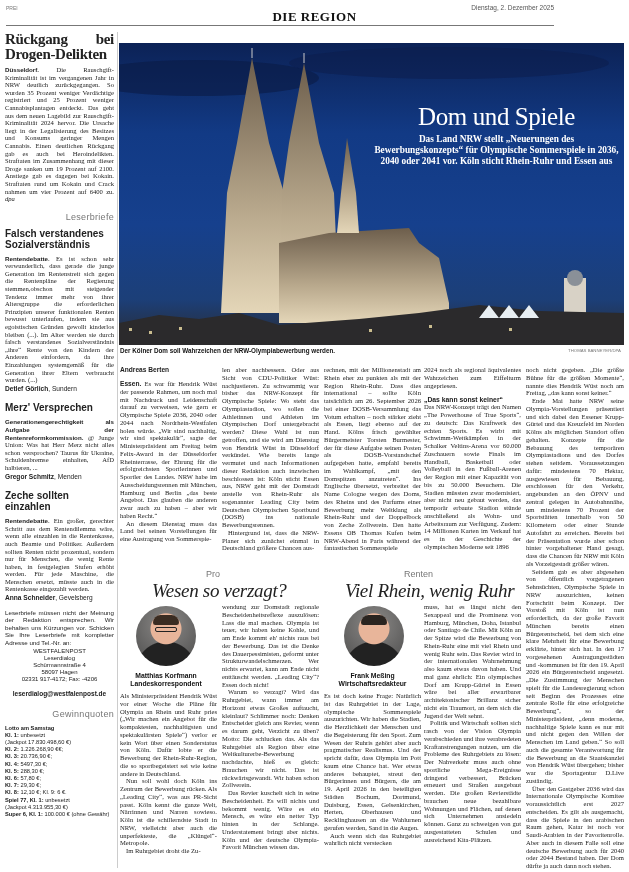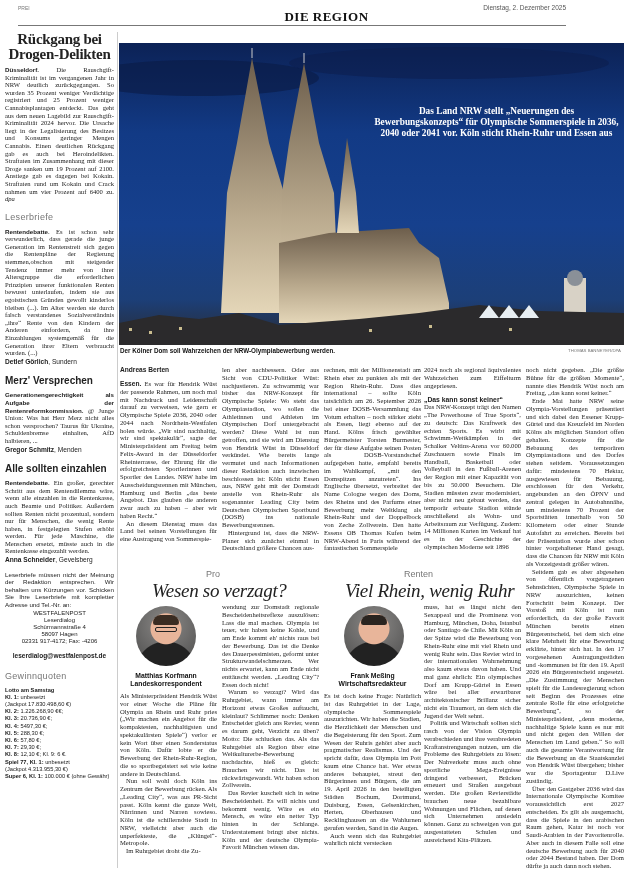--- a/index.html
+++ b/index.html
@@ -1,26 +1,26 @@
 <!DOCTYPE html>
 <html><head>
 <meta charset="utf-8">
 <style>
 *{box-sizing:border-box;margin:0;padding:0}
 body{width:629px;height:872px;background:#fff;color:#222;font-family:"Liberation Serif","DejaVu Serif",serif;overflow:hidden;position:relative}
-.hdr{position:absolute;left:12px;top:0;width:560px;height:28px}
+.hdr{position:absolute;left:0;top:0;width:560px;height:28px}
 .hdr .pg{position:absolute;left:6px;top:5px;font:5px "Liberation Sans",sans-serif;color:#777}
 .hdr .date{position:absolute;right:6px;top:4px;font:6.5px "Liberation Sans",sans-serif;color:#555}
 .hdr .sec{position:absolute;left:0;width:629px;top:9px;text-align:center;font:bold 13px "Liberation Serif",serif;letter-spacing:.5px;color:#111}
 .hdr .rule{position:absolute;left:6px;right:6px;top:25px;border-top:1px solid #777}
 
 .left{position:absolute;left:5px;top:32px;width:109px;font-size:6.6px;line-height:7.6px;text-align:justify;hyphens:auto}
-.left h1{font:bold 15px/15px "Liberation Serif",serif;text-align:center;color:#222;margin-bottom:4px;letter-spacing:-.3px}
+.left h1{font:bold 15px/15px "Liberation Serif",serif;color:#222;margin-bottom:4px;letter-spacing:-.3px}
 .left h2{font:bold 10px/11px "Liberation Sans",sans-serif;color:#222;margin:10px 0 5px;text-align:left}
-.left .sh{font:9px "Liberation Sans",sans-serif;color:#777;text-align:left;margin:9px 0 6px;letter-spacing:.3px}
+.left .sh{font:9px "Liberation Sans",sans-serif;color:#777;text-align:right;margin:9px 0 6px;letter-spacing:.3px}
 .left b.k{font-family:"Liberation Sans",sans-serif;font-weight:bold;font-size:6.2px}
 .left .sig{font-family:"Liberation Sans",sans-serif;margin-top:1px}
 .left .sig b{font-weight:bold}
 .left .addr{text-align:center;font-family:"Liberation Sans",sans-serif;font-size:6px;line-height:7.2px;margin-top:1px}
 .left .mail{text-align:center;font:bold 6.5px "Liberation Sans",sans-serif;margin-top:6px}
 .left .lotto{font-family:"Liberation Sans",sans-serif;font-size:5.7px;line-height:7.2px;text-align:left}
 .left .lotto b{font-weight:bold}
 .vline{position:absolute;left:117px;top:32px;width:0;height:836px;border-left:1px solid #ccc}
 
 .hero{position:absolute;left:119px;top:43px;width:505px;height:302px;overflow:hidden;background:linear-gradient(180deg,#0c2256 0%,#123a85 30%,#16408d 60%,#1c3f78 85%,#2a2a30 100%)}
@@ -54,30 +54,31 @@
   <div class="rule"></div>
 </div>
 
 <div class="left">
   <h1>Rückgang bei Drogen-Delikten</h1>
   <p><b class="k">Düsseldorf.</b> <span>Die Rauschgift-Kriminalität ist im vergangenen Jahr in NRW deutlich zurückgegangen. So wurden 35 Prozent weniger Verdächtige registriert und 25 Prozent weniger Cannabisplantagen entdeckt. Das geht aus dem neuen Lagebild zur Rauschgift-Kriminalität 2024 hervor. Die Ursache liegt in der Legalisierung des Besitzes und Konsums geringer Mengen Cannabis. Einen deutlichen Rückgang gab es auch bei Heroindelikten. Straftaten im Zusammenhang mit dieser Droge sanken um 19 Prozent auf 2100. Anstiege gab es dagegen bei Kokain. Straftaten rund um Kokain und Crack nahmen um vier Prozent auf 6400 zu.</span> <i>dpa</i></p>
 
   <div class="sh">Leserbriefe</div>
 
   <div>
+    <h2 style="margin-top:0">Falsch verstandenes Sozialverständnis</h2>
     <p><b class="k">Rentendebatte</b><span>. Es ist schon sehr verwunderlich, dass gerade die junge Generation im Rentenstreit sich gegen die Rentenpläne der Regierung stemmen,obschon mit steigender Tendenz immer mehr von ihrer Altersgruppe die erforderlichen Prinzipien unserer funktionalen Renten bewusst unterlaufen, indem sie aus egoistischen Gründen gewollt kinderlos bleiben (...). Im Alter werden sie durch falsch verstandenes Sozialverständnis „ihre“ Rente von den Kindern der Anderen einfordern, da ihre Einzahlungen systemgemäß für die Generation ihrer Eltern verbraucht wurden. (...)</span></p>
     <p class="sig"><b>Detlef Görlich</b><span>, Sundern</span></p>
   </div>
   <div>
     <h2>Merz' Versprechen</h2>
     <p><b class="k">Generationengerechtigkeit als Aufgabe der Rentenreformkommission.</b><span> @ Junge Union: Was hat Herr Merz nicht alles schon versprochen? Taurus für Ukraine, Schuldenbremse einhalten, AfD halbieren, ...</span></p>
     <p class="sig"><b>Gregor Schmitz</b><span>, Menden</span></p>
   </div>
   <div>
-    <h2>Alle sollten einzahlen</h2>
+    <h2>Zeche sollten einzahlen</h2>
     <p><b class="k">Rentendebatte</b><span>. Ein großer, gerechter Schritt aus dem Rentendilemma wäre, wenn alle einzahlen in die Rentenkasse, auch Beamte und Politiker. Außerdem sollten Renten nicht prozentual, sondern nur für Menschen, die wenig Rente haben, in festgelegten Stufen erhöht werden. Für jede Maschine, die Menschen ersetzt, müsste auch in die Rentenkasse eingezahlt werden.</span></p>
     <p class="sig"><b>Anna Schneider</b><span>, Gevelsberg</span></p>
   </div>
 
   <p style="margin-top:7px;font-family:'Liberation Sans',sans-serif;font-size:6.2px">Leserbriefe müssen nicht der Meinung der Redaktion entsprechen. Wir behalten uns Kürzungen vor. Schicken Sie Ihre Leserbriefe mit kompletter Adresse und Tel.-Nr. an:</p>
   <div class="addr">
     <div>WESTFALENPOST</div>
     <div>Leserdialog</div>
     <div>Schürmannstraße 4</div>
     <div>58097 Hagen</div>
@@ -133,20 +134,21 @@
       <rect x="10" y="285" width="3" height="3"></rect>
         <rect x="30" y="288" width="3" height="3"></rect>
         <rect x="60" y="284" width="3" height="3"></rect>
       <rect x="250" y="286" width="3" height="3"></rect>
         <rect x="310" y="282" width="3" height="3"></rect>
         <rect x="390" y="285" width="3" height="3"></rect>
     </g>
     <path d="M360,275 L370,262 L380,275 L390,262 L400,275 L410,262 L420,275 Z" fill="#e8eef2"></path>
   </svg>
   <div class="hl">
+    <h1>Dom und Spiele</h1>
     <p>Das Land NRW stellt „Neuerungen des Bewerbungskonzepts“ für Olympische Sommerspiele in 2036, 2040 oder 2041 vor. Köln sticht Rhein-Ruhr und Essen aus</p>
   </div>
 </div>
 <div class="caption">Der Kölner Dom soll Wahrzeichen der NRW-Olympiabewerbung werden.</div>
 <div class="credit">THOMAS BANNEYER/DPA</div>
 
 <div class="cols" style="left:120px;width:97px">
   <div class="au">Andreas Berten</div>
   <p class="ni"><b class="k">Essen.</b> <span>Es war für Hendrik Wüst der passende Rahmen, um noch mal mit Nachdruck und Leidenschaft darauf zu verweisen, wie gern er Olympische Spiele 2036, 2040 oder 2044 nach Nordrhein-Westfalen holen würde. „Wir sind nachhaltig, wir sind spektakulär“, sagte der Ministerpräsident am Freitag beim Felix-Award in der Düsseldorfer Rheinterrasse, der Ehrung für die erfolgreichsten Sportlerinnen und Sportler des Landes. NRW habe im Ausscheidungsrennen mit München, Hamburg und Berlin „das beste Angebot. Das glauben die anderen zwar auch zu haben – aber wir haben Recht.“</span></p>
   <p>An diesem Dienstag muss das Land bei seinen Vorstellungen für eine Austragung von Sommerspie-</p>

